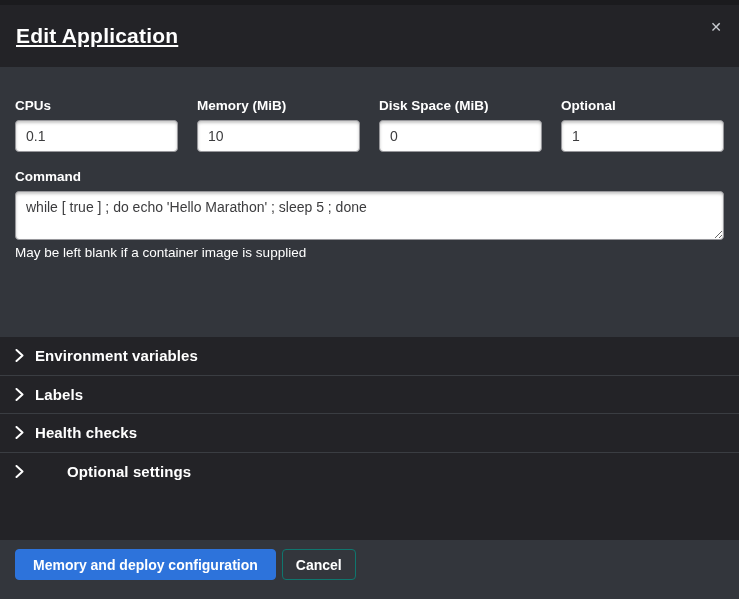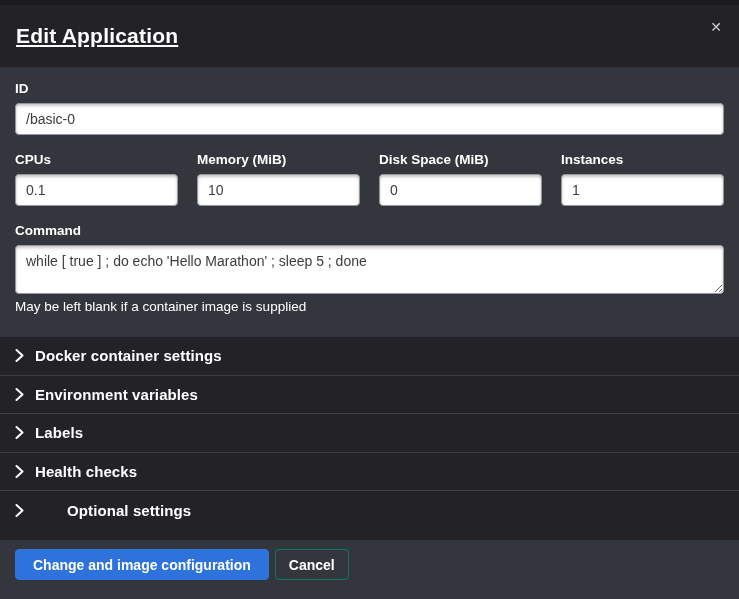--- a/index.html
+++ b/index.html
@@ -121,62 +121,50 @@
 
 <div class="modal">
 
   <div class="modal-header">
     <div class="modal-title">Edit Application</div>
     <div class="close-btn">✕</div>
   </div>
 
   <div class="modal-body">
 
-    <div class="field-group">
-      <label class="field-label">ID</label>
-      <input class="text-input" type="text" value="/basic-0" style="">
-    </div>
 
     <div class="row-4col">
       <div>
         <label class="field-label">CPUs</label>
         <input class="text-input" type="text" value="0.1" style="">
       </div>
       <div>
         <label class="field-label">Memory (MiB)</label>
         <input class="text-input" type="text" value="10" style="">
       </div>
       <div>
         <label class="field-label">Disk Space (MiB)</label>
         <input class="text-input" type="text" value="0" style="">
       </div>
       <div>
-        <label class="field-label">Instances</label>
+        <label class="field-label">Optional</label>
         <input class="text-input" type="text" value="1" style="">
       </div>
     </div>
 
     <div class="command-group">
       <label class="field-label">Command</label>
       <textarea class="text-area" style="">while [ true ] ; do echo 'Hello Marathon' ; sleep 5 ; done</textarea>
       <div class="help-text">May be left blank if a container image is supplied</div>
     </div>
 
   </div>
 
   <div class="sections">
 
-    <div class="section-row">
-      <span class="chev">
-        <svg width="9" height="13" viewBox="0 0 9 13">
-            <path d="M1.5 1 L7.5 6.5 L1.5 12" stroke="#ffffff" stroke-width="2" fill="none" stroke-linecap="round" stroke-linejoin="round"></path>
-          </svg>
-      </span>
-      <span class="section-label">Docker container settings</span>
-    </div>
 
     <div class="section-row">
       <span class="chev">
         <svg width="9" height="13" viewBox="0 0 9 13">
             <path d="M1.5 1 L7.5 6.5 L1.5 12" stroke="#ffffff" stroke-width="2" fill="none" stroke-linecap="round" stroke-linejoin="round"></path>
           </svg>
       </span>
       <span class="section-label">Environment variables</span>
     </div>
 
@@ -205,17 +193,17 @@
           </svg>
       </span>
       <span class="section-label">Optional settings</span>
     </div>
 
   </div>
 
   <div class="filler"></div>
 
   <div class="modal-footer">
-    <button class="btn btn-primary">Change and image configuration</button>
+    <button class="btn btn-primary">Memory and deploy configuration</button>
     <button class="btn btn-cancel">Cancel</button>
   </div>
 
 </div>
 
 </body></html>

